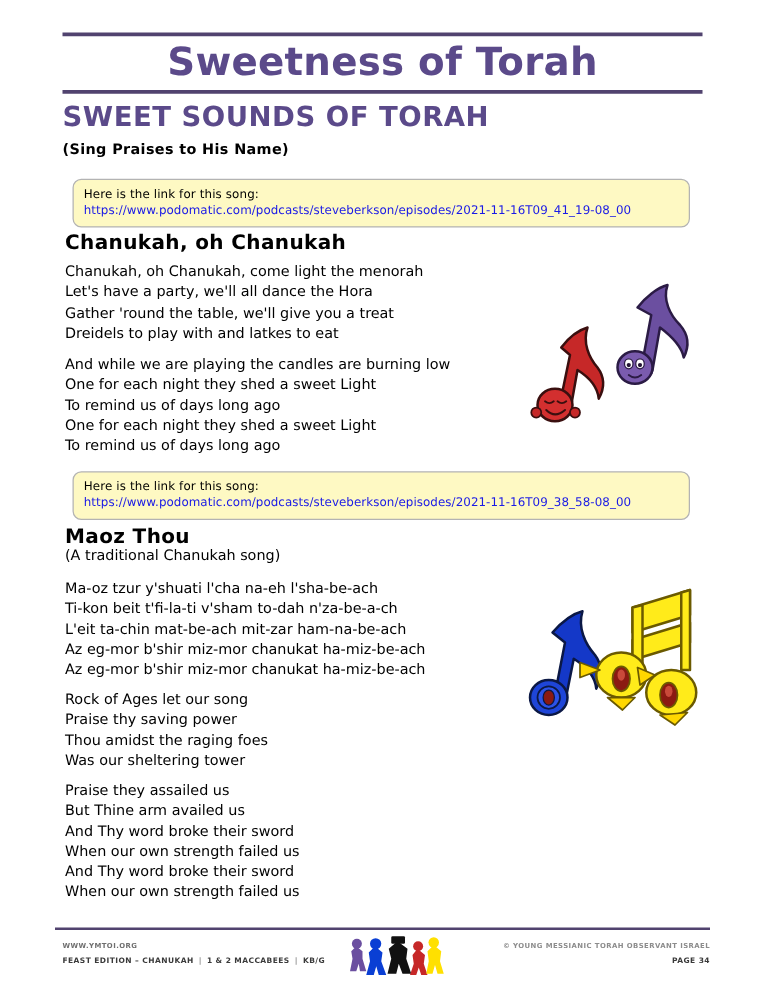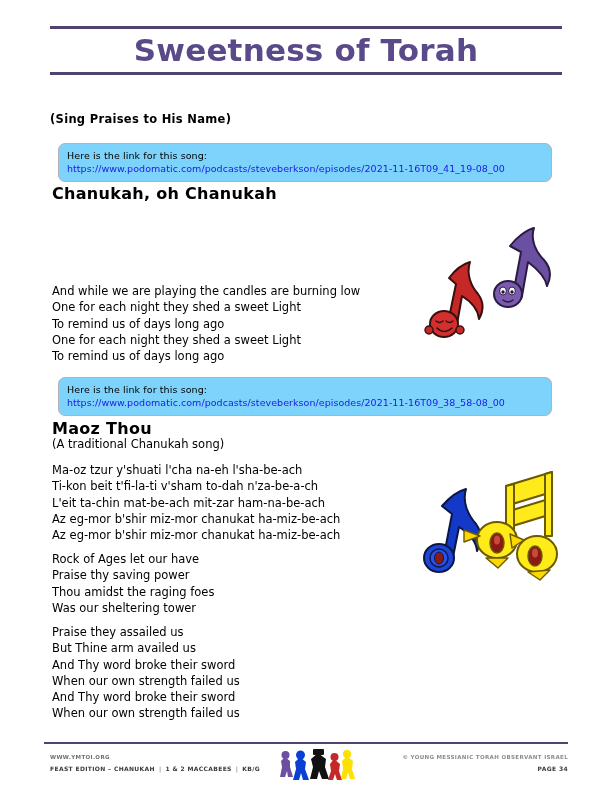--- a/index.html
+++ b/index.html
@@ -67,21 +67,21 @@
 
   
   .link-box {
     position: absolute;
     left: 58px;
     width: 494px;
     border: 1px solid #B3B3B3;
     border-radius: 7px;
     padding: 5px 8px 6px 8px;
     box-sizing: border-box;
-    background: #7dd3fc;
+    background: #fef9c3;
   }
   .link-label {
     font-size: 9.5px;
     color: #000;
     line-height: 13px;
     letter-spacing: 0.1px;
   }
   .link-url {
     font-size: 9.5px;
     color: #1A1AE6;
@@ -172,28 +172,33 @@
 <body>
 
 <div class="page">
 
   <div class="header">
     <div class="rule-purple"></div>
     <div class="doc-title">Sweetness of Torah</div>
     <div class="rule-purple"></div>
   </div>
 
+  <div class="section-heading">SWEET SOUNDS OF TORAH</div>
   <div class="section-subtitle">(Sing Praises to His Name)</div>
 
   <div class="link-box" style="top:143px;">
     <div class="link-label">Here is the link for this song:</div>
     <div class="link-url">https://www.podomatic.com/podcasts/steveberkson/episodes/2021-11-16T09_41_19-08_00</div>
   </div>
 
   <div class="song-title" style="top:184px;">Chanukah, oh Chanukah</div>
+  <div class="verse" style="top:209px;">Chanukah, oh Chanukah, come light the menorah
+Let's have a party, we'll all dance the Hora
+Gather 'round the table, we'll give you a treat
+Dreidels to play with and latkes to eat</div>
   <div class="verse" style="top:283px;">And while we are playing the candles are burning low
 One for each night they shed a sweet Light
 To remind us of days long ago
 One for each night they shed a sweet Light
 To remind us of days long ago</div>
 
   <div class="art art-top">
     <svg viewBox="0 0 165 135" width="165" height="135">
 
       <g>
@@ -223,21 +228,21 @@
     <div class="link-url">https://www.podomatic.com/podcasts/steveberkson/episodes/2021-11-16T09_38_58-08_00</div>
   </div>
 
   <div class="song-title" style="top:419px;">Maoz Thou</div>
   <div class="song-note" style="top:437px;">(A traditional Chanukah song)</div>
   <div class="verse" style="top:462px;">Ma-oz tzur y'shuati l'cha na-eh l'sha-be-ach
 Ti-kon beit t'fi-la-ti v'sham to-dah n'za-be-a-ch
 L'eit ta-chin mat-be-ach mit-zar ham-na-be-ach
 Az eg-mor b'shir miz-mor chanukat ha-miz-be-ach
 Az eg-mor b'shir miz-mor chanukat ha-miz-be-ach</div>
-  <div class="verse" style="top:551px;">Rock of Ages let our have
+  <div class="verse" style="top:551px;">Rock of Ages let our song
 Praise thy saving power
 Thou amidst the raging foes
 Was our sheltering tower</div>
   <div class="verse" style="top:624px;">Praise they assailed us
 But Thine arm availed us
 And Thy word broke their sword
 When our own strength failed us
 And Thy word broke their sword
 When our own strength failed us</div>
 

